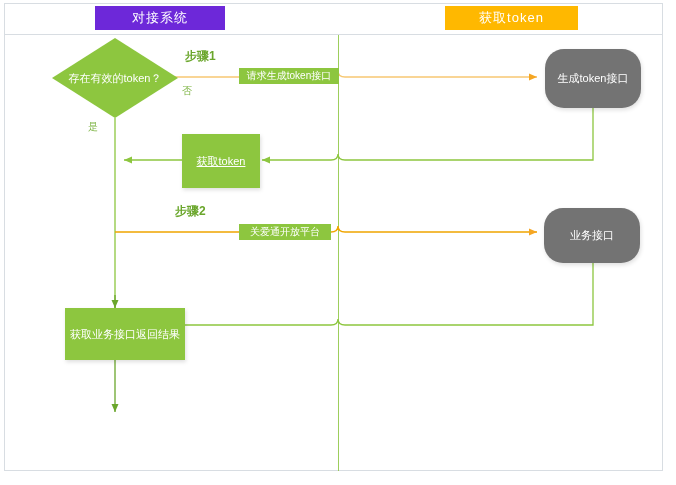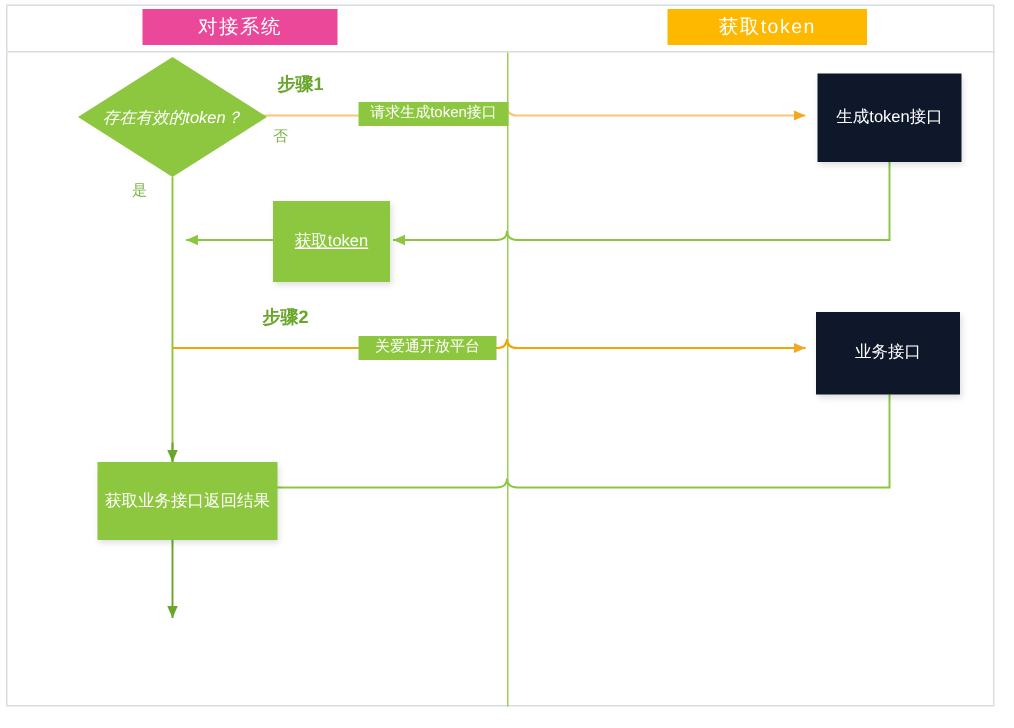--- a/index.html
+++ b/index.html
@@ -20,41 +20,41 @@
   .lane-divider{
     position:absolute;left:338px;top:35px;width:1px;height:436px;background:#8cc63f;
     opacity:.85;
   }
 
   
   .lane-badge{
     position:absolute;height:24px;line-height:24px;text-align:center;
     color:#ffffff;font-size:13px;letter-spacing:1px;
   }
-  .lane-badge.green{left:95px;top:6px;width:130px;background:#ec4899;}
+  .lane-badge.green{left:95px;top:6px;width:130px;background:#6d28d9;}
   .lane-badge.orange{left:445px;top:6px;width:133px;background:#ffb800;}
 
   
   .node{position:absolute;box-sizing:border-box;color:#fff;display:flex;
         align-items:center;justify-content:center;text-align:center;font-size:11px;
         line-height:15px;}
   .node.green{background:#8dc63f;box-shadow:1px 2px 4px rgba(0,0,0,.13);}
-  .node.orange{background:#0f172a;box-shadow:1px 2px 4px rgba(0,0,0,.13);}
+  .node.orange{background:#737373;box-shadow:1px 2px 4px rgba(0,0,0,.13);border-radius:19px;}
 
   .node-diamond{
     position:absolute;width:126px;height:80px;
     display:flex;align-items:center;justify-content:center;
   }
   .node-diamond .dshape{
     position:absolute;left:0;top:0;width:100%;height:100%;
     background:#8dc63f;
     clip-path:polygon(50% 0,100% 50%,50% 100%,0 50%);
     filter:drop-shadow(1px 2px 3px rgba(0,0,0,.13));
   }
-  .node-diamond .dtext{position:relative;color:#fff;font-size:11px;z-index:2;font-style:italic;}
+  .node-diamond .dtext{position:relative;color:#fff;font-size:11px;z-index:2;}
 
   .node-terminator{
     position:absolute;border-radius:19px;background:#8dc63f;color:#fff;
     display:flex;align-items:center;justify-content:center;font-size:11px;
     box-shadow:1px 2px 4px rgba(0,0,0,.13);
   }
 
   
   .msg-badge{
     position:absolute;height:16px;line-height:16px;background:#8dc63f;color:#fff;

